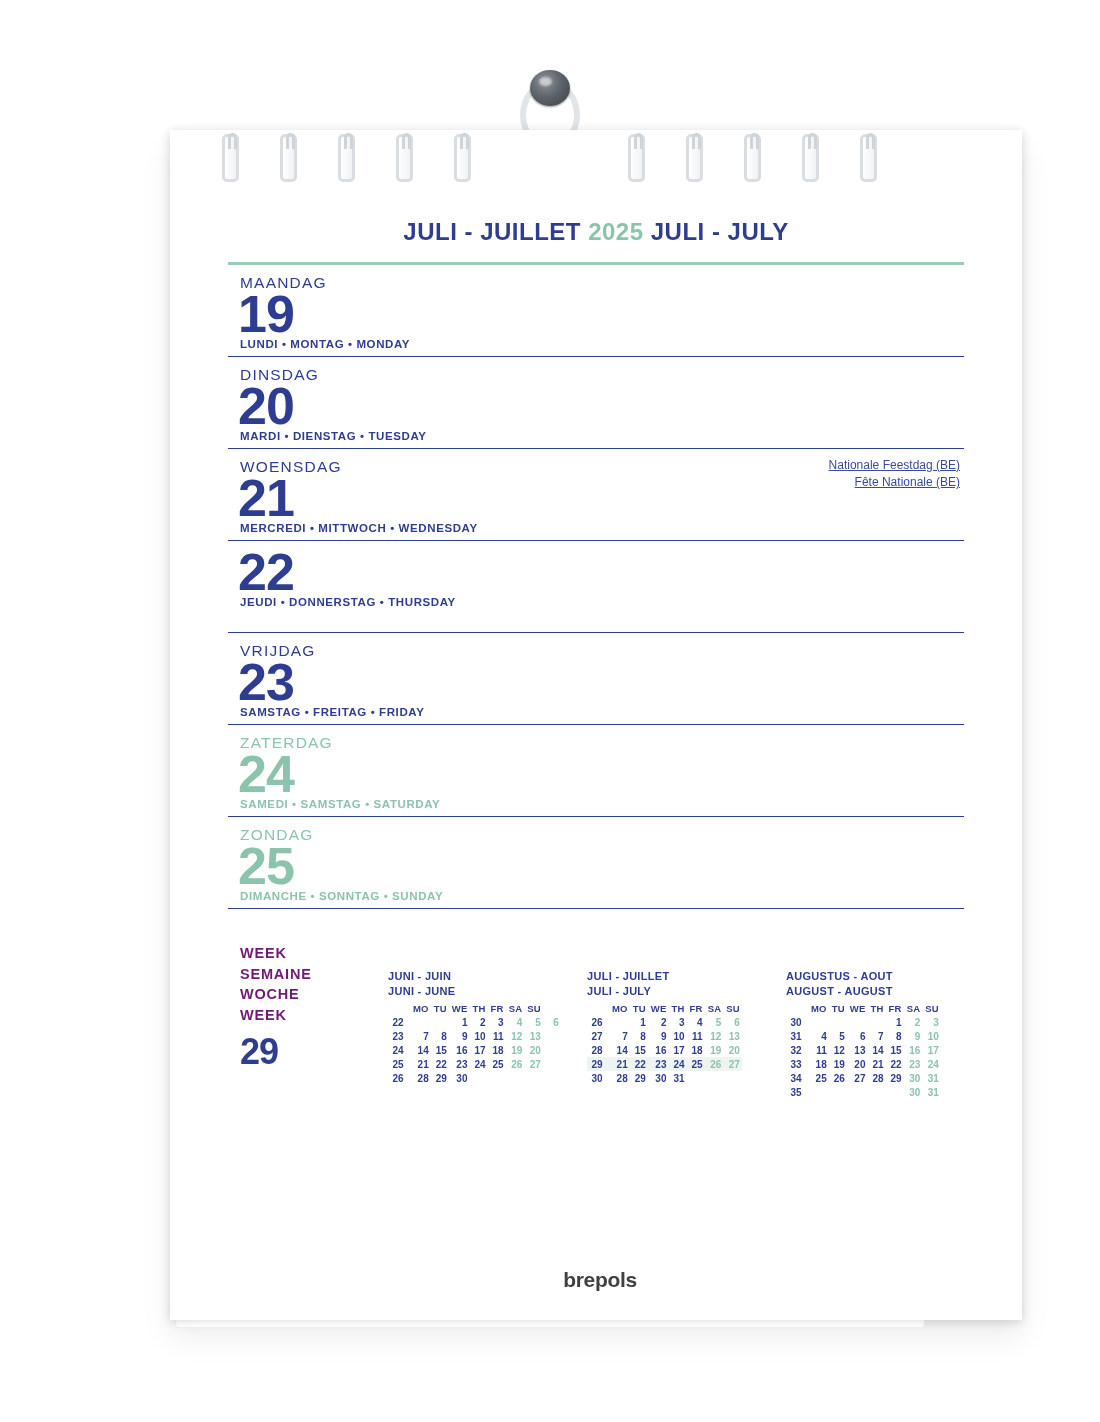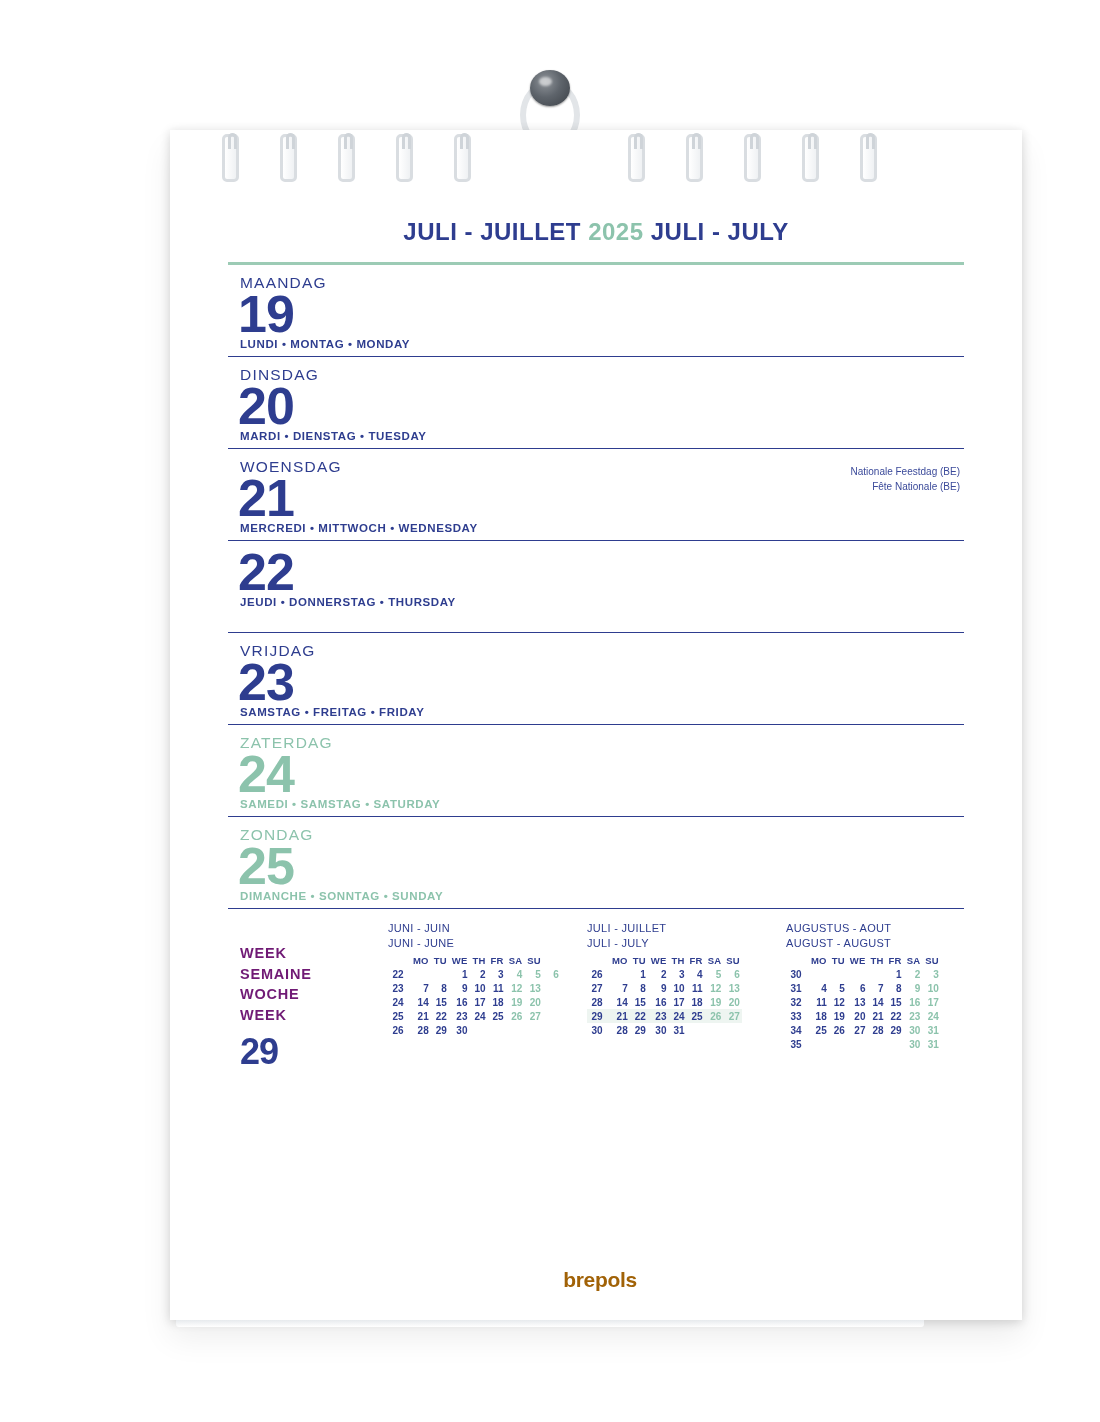--- a/index.html
+++ b/index.html
@@ -167,25 +167,26 @@
     margin-top: 0px;
   }
   .day.weekend .day-name,
   .day.weekend .day-number,
   .day.weekend .day-langs {
     color: #8cc3ac;
   }
   .day-note {
     position: absolute;
     right: 4px;
-    top: 16px;
+    top: 8px;
     text-align: right;
-    font-size: 10px;
+    font-size: 12px;
     color: #3b4a9a;
     line-height: 1.45;
+    text-decoration: underline;
   }
 
   
   .footer {
     position: relative;
     display: flex;
     padding-top: 12px;
   }
   .week-block {
     width: 160px;
@@ -210,25 +211,26 @@
   .mini-months {
     flex: 1;
     display: flex;
     gap: 24px;
   }
   .mini {
     width: 175px;
   }
   .mini-title {
     font-size: 11px;
-    font-weight: normal;
+    font-weight: bold;
     color: #2e3d8f;
     letter-spacing: 0.3px;
     line-height: 1.32;
     margin-bottom: 3px;
+    margin-top: 48px;
   }
   table.mini-grid {
     border-collapse: collapse;
     font-size: 10px;
     color: #2e3d8f;
     font-weight: bold;
   }
   table.mini-grid td {
     text-align: right;
     padding: 0.5px 2.5px;
@@ -252,21 +254,21 @@
   }
 
   .brand {
     position: absolute;
     left: 8px;
     right: 0;
     bottom: 28px;
     text-align: center;
     font-size: 21px;
     font-weight: bold;
-    color: #a16207;
+    color: #404040;
     letter-spacing: -0.3px;
   }
 
   
   .page-edge {
     position: absolute;
     left: 176px;
     top: 1320px;
     width: 748px;
     height: 7px;

